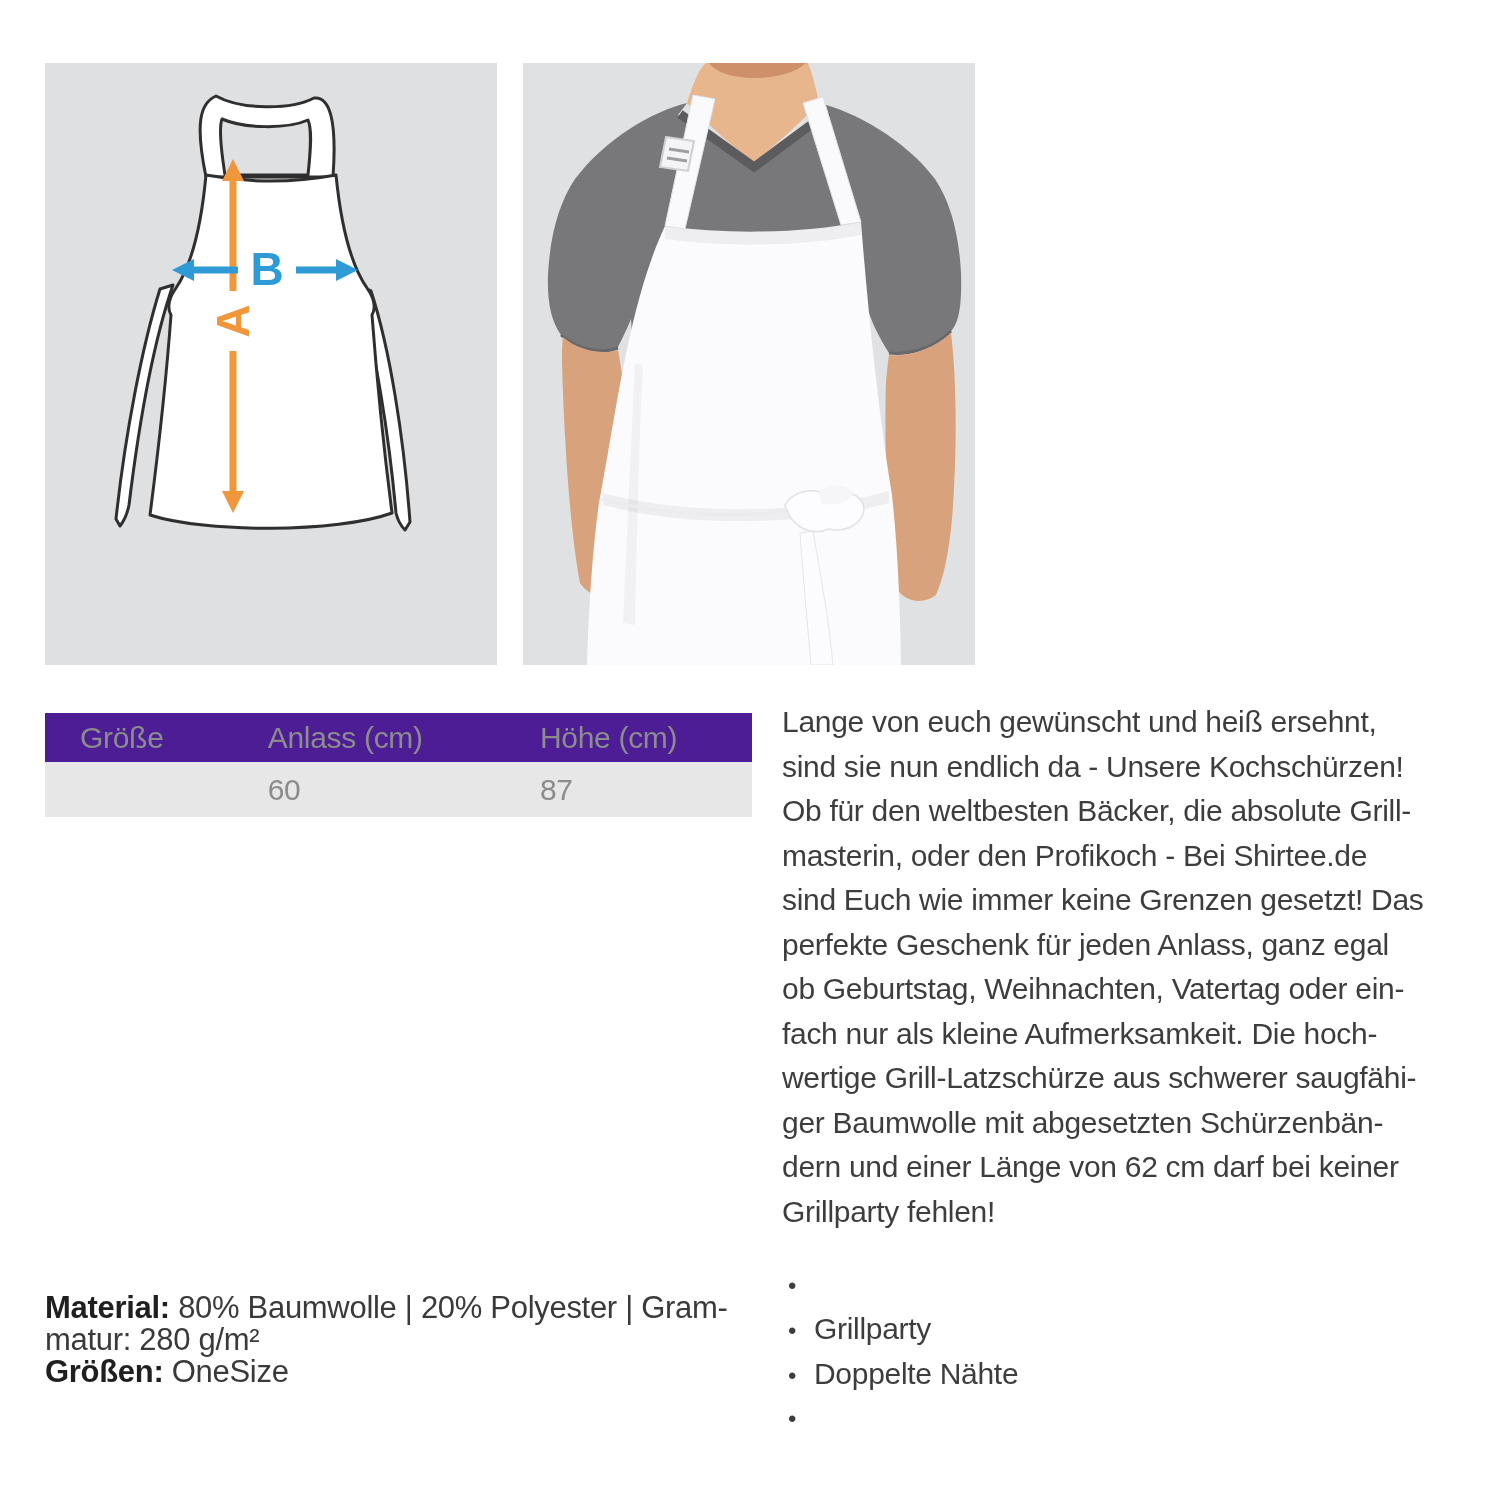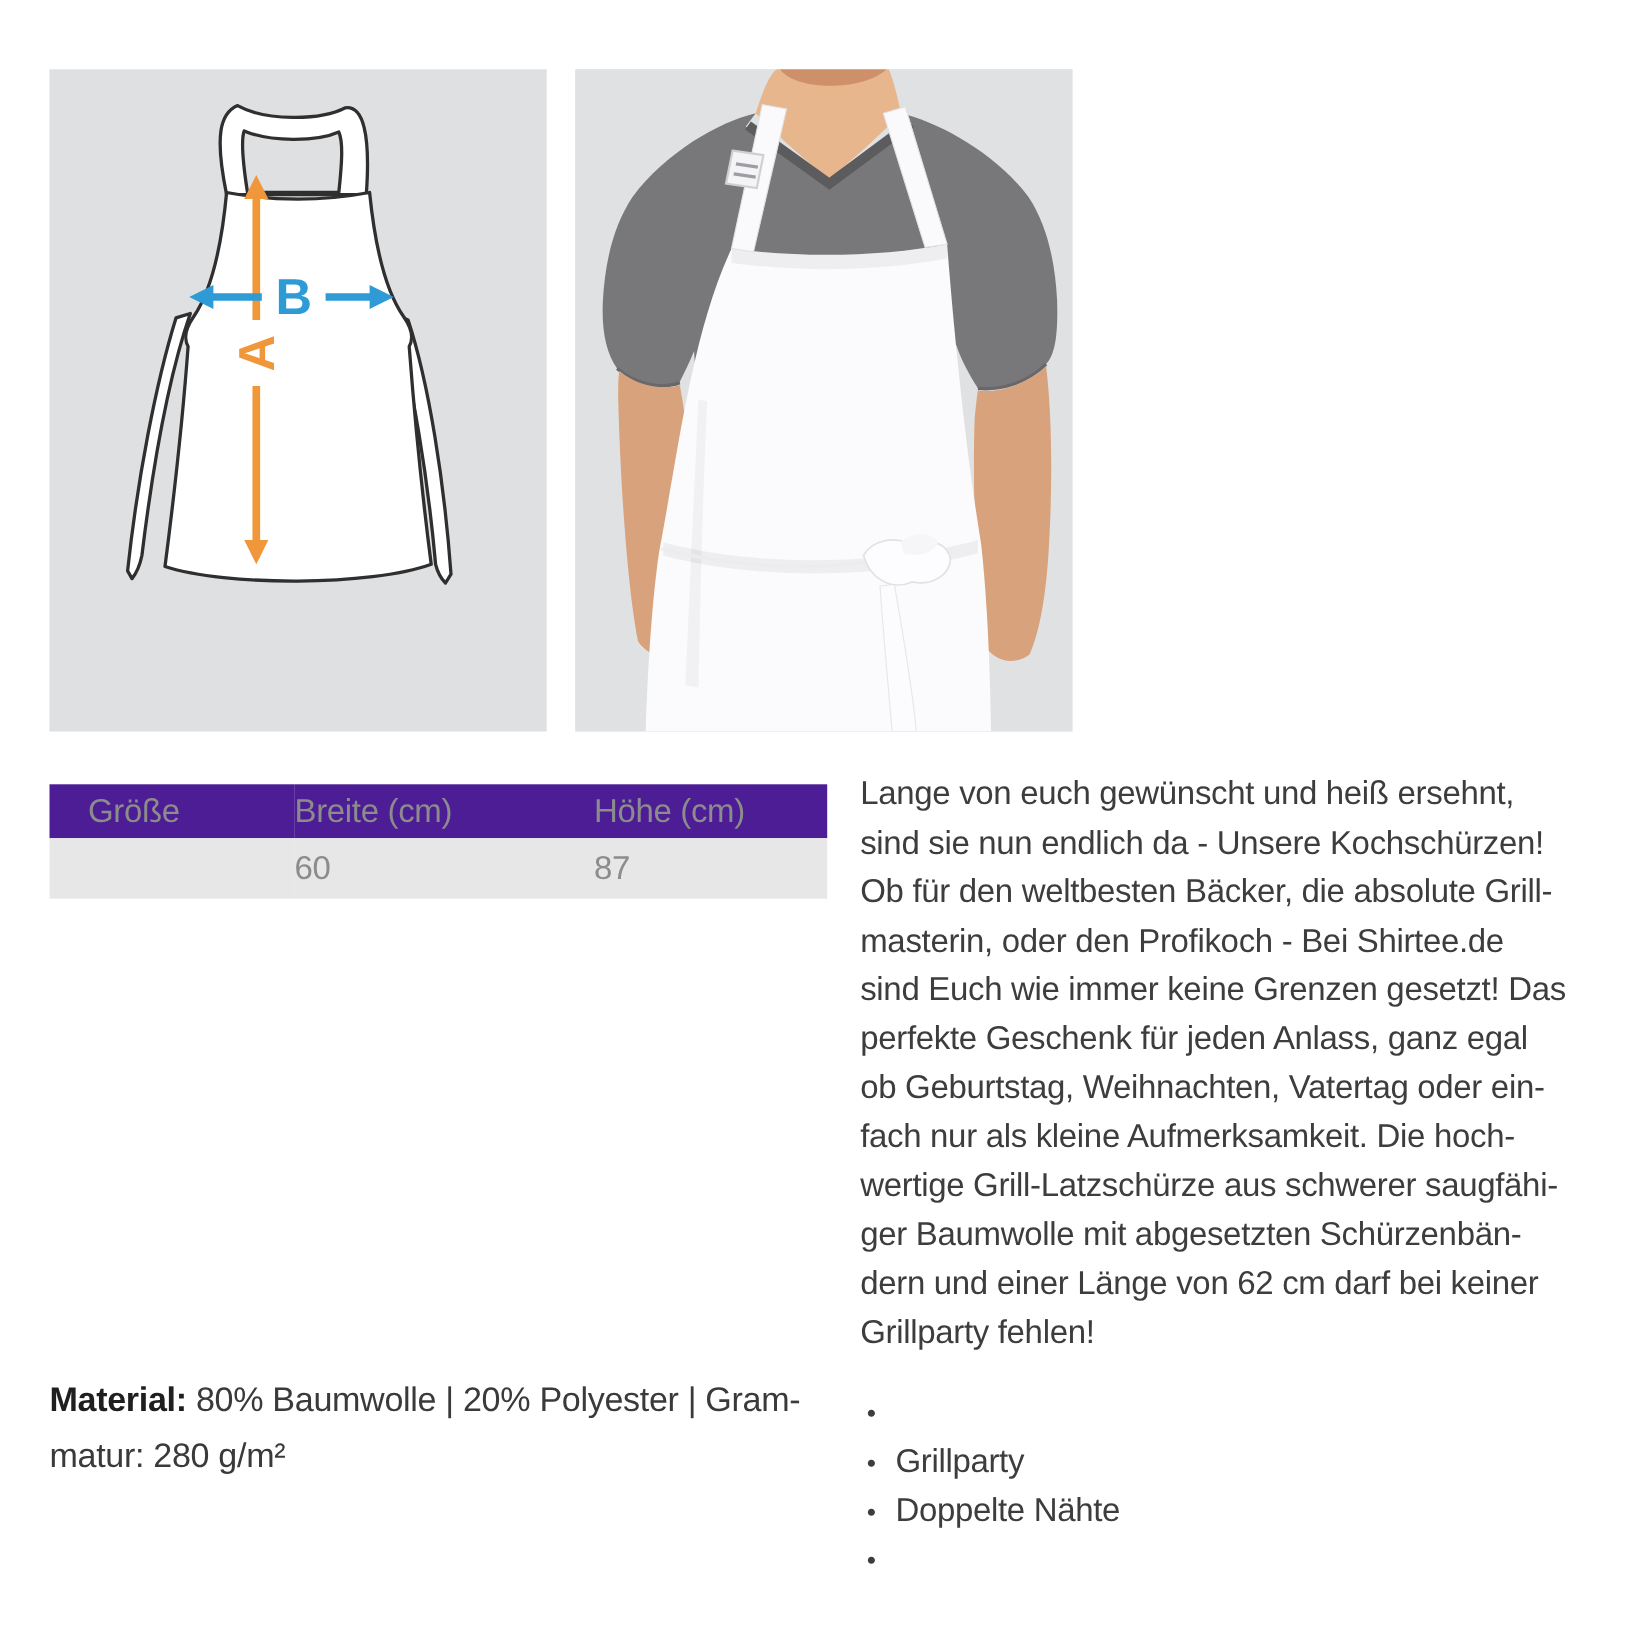--- a/index.html
+++ b/index.html
@@ -80,24 +80,24 @@
     flex: 0 0 32px;
     font-size: 24px;
     padding-left: 6px;
     box-sizing: border-box;
   }
 
   
   .material-block {
     position: absolute;
     left: 45px;
-    top: 1247px;
+    top: 1292px;
     width: 720px;
     font-size: 31px;
-    line-height: 51px;
+    line-height: 32px;
     letter-spacing: -0.3px;
     color: #3A3A3A;
   }
   .material-block b { color: #1F1F1F; }
   .pre { white-space: pre-line; }
 </style>
 </head>
 <body>
 
 <div class="stage">
@@ -166,21 +166,21 @@
 
   <table class="size-table">
     <colgroup>
         <col class="c1">
         <col class="c2">
         <col class="c3">
       </colgroup>
     <thead>
       <tr>
         <th>Größe</th>
-        <th>Breite (cm)</th>
+        <th>Anlass (cm)</th>
         <th>Höhe (cm)</th>
       </tr>
     </thead>
     <tbody>
       <tr>
         <td></td>
         <td>60</td>
         <td>87</td>
       </tr>
     </tbody>
@@ -217,15 +217,19 @@
       </li>
     </ul>
   </div>
 
   <div class="material-block">
     <div>
       <b>Material:</b>
       <span class="pre">80% Baumwolle | 20% Polyester | Gram-
 matur: 280 g/m²</span>
     </div>
+    <div>
+      <b>Größen:</b>
+      <span>OneSize</span>
+    </div>
   </div>
 
 </div>
 
 </body></html>

